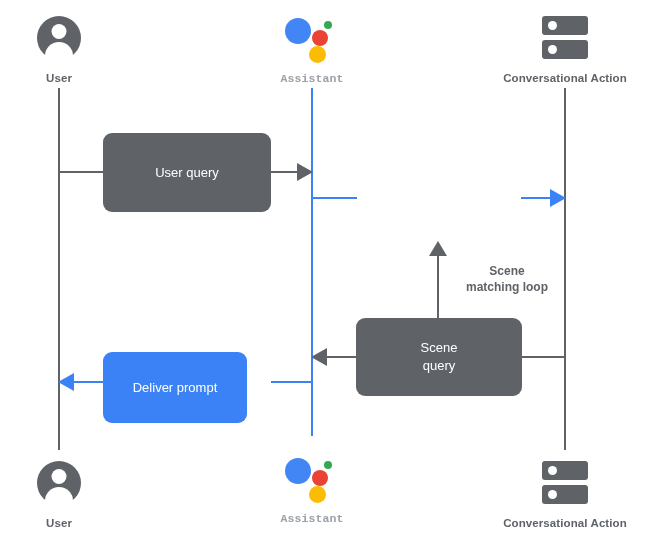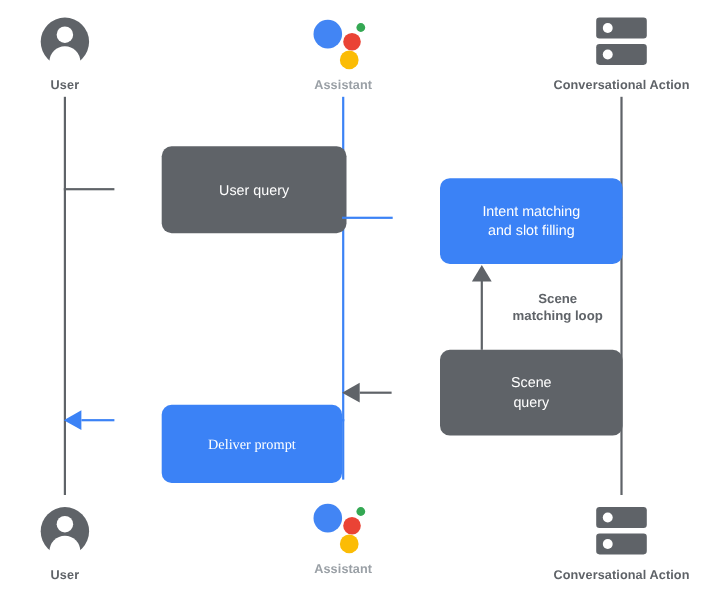--- a/index.html
+++ b/index.html
@@ -30,21 +30,21 @@
     align-items: center;
     justify-content: center;
   }
   .actor-label {
     margin-top: 6px;
     font-size: 11.5px;
     font-weight: bold;
     letter-spacing: 0.1px;
     color: #5f6368;
   }
-  .actor-label.muted { color: #9aa0a6; }
+  .actor-label.muted { color: #9aa0a6; font-family: Liberation Mono, monospace; }
 
   
   .avatar {
     position: relative;
     width: 44px;
     height: 44px;
     border-radius: 50%;
     background: #5f6368;
   }
   .avatar .head {
@@ -168,21 +168,20 @@
     border-radius: 9px;
     display: flex;
     align-items: center;
     justify-content: center;
     text-align: center;
     color: #ffffff;
     font-size: 13px;
     line-height: 1.35;
     box-sizing: border-box;
     padding: 4px 26px;
-    margin-left: 44px;
   }
   .box.gray { background: #5f6368; }
   .box.blue { background: #3b82f6; }
 
   .loop-label {
     position: absolute;
     text-align: center;
     font-size: 12px;
     font-weight: bold;
     line-height: 1.35;
@@ -233,26 +232,20 @@
   <div class="hline gray-stroke" style="left:58px; top:171px; width:46px;"></div>
   <div class="hline gray-stroke" style="left:271px; top:171px; width:30px;"></div>
   <div class="arrow right-gray" style="left:297px; top:163px;"></div>
   <div class="box gray" style="left:103px; top:133px; width:168px; height:79px;">
     <span>User query</span>
   </div>
 
   <div class="hline blue-stroke" style="left:311px; top:197px; width:46px;"></div>
   <div class="hline blue-stroke" style="left:521px; top:197px; width:33px;"></div>
   <div class="arrow right-blue" style="left:550px; top:189px;"></div>
-  <div class="box blue" style="left:356px; top:162px; width:166px; height:78px;">
-    <span>
-      <span>Intent matching</span><br>
-      <span>and slot filling</span>
-    </span>
-  </div>
 
   <div class="vline gray-stroke" style="left:437px; top:255px; height:63px;"></div>
   <div class="arrow up-gray" style="left:429px; top:241px;"></div>
   <div class="loop-label" style="left:452px; top:263px; width:110px;">
     <span>Scene</span><br>
     <span>matching loop</span>
   </div>
 
   <div class="hline gray-stroke" style="left:522px; top:356px; width:42px;"></div>
   <div class="hline gray-stroke" style="left:327px; top:356px; width:29px;"></div>
@@ -260,21 +253,21 @@
   <div class="box gray" style="left:356px; top:318px; width:166px; height:78px;">
     <span>
       <span>Scene</span><br>
       <span>query</span>
     </span>
   </div>
 
   <div class="hline blue-stroke" style="left:271px; top:381px; width:42px;"></div>
   <div class="hline blue-stroke" style="left:74px; top:381px; width:30px;"></div>
   <div class="arrow left-blue" style="left:58px; top:373px;"></div>
-  <div class="box blue" style="left:103px; top:368px; width:164px; height:71px;font-family:Liberation Serif, serif;">
+  <div class="box blue" style="left:103px; top:352px; width:144px; height:71px;">
     <span>Deliver prompt</span>
   </div>
 
   <div class="actor" style="left:-21px; top:455px;">
     <div class="actor-icon">
       <div class="avatar">
         <span class="head"></span>
         <span class="body"></span>
       </div>
     </div>

